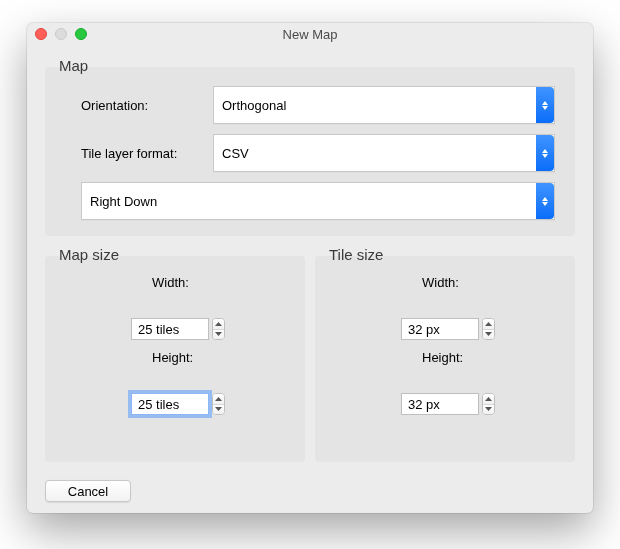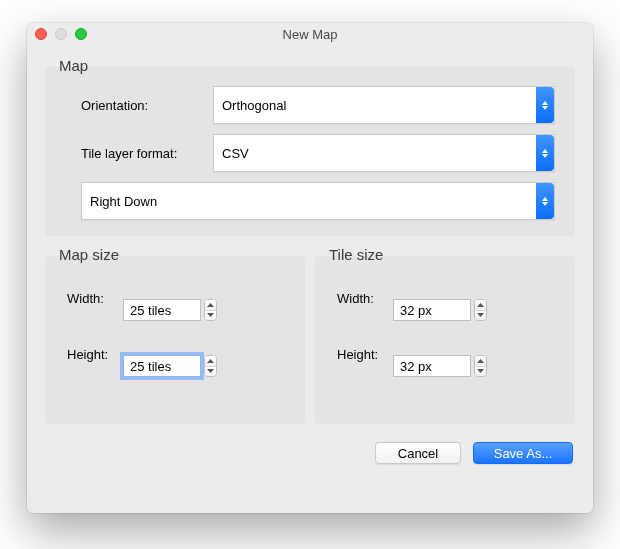--- a/index.html
+++ b/index.html
@@ -85,21 +85,21 @@
   .popup .arrows::after {
     content: ""; width: 0; height: 0; border-left: 3px solid transparent; border-right: 3px solid transparent;
   }
   .popup .arrows::before { border-bottom: 4px solid #fff; }
   .popup .arrows::after  { border-top: 4px solid #fff; }
 
   .two-col { display: flex; gap: 10px; }
   .two-col > fieldset { flex: 1 1 0; min-width: 0; }
 
   .size-rows { display: flex; flex-direction: column; gap: 10px; padding: 2px 2px 2px 8px; }
-  .srow { display: flex; align-items: center; gap: 4px; }
+  .srow { display: flex; align-items: center; gap: 4px; flex-direction: column; }
   .srow .lbl { width: 52px; text-align: left; }
 
   .spinner {
     display: flex; align-items: stretch;
     height: 22px;
     margin-top: 24px;
   }
   .spinner input {
     width: 78px;
     border: 1px solid #bfbfbf;
@@ -128,21 +128,21 @@
     flex: 1;
     display: flex; align-items: center; justify-content: center;
     background: linear-gradient(#ffffff,#f1f1f1);
   }
   .step div + div { border-top: 1px solid #d7d7d7; }
   .step svg { display: block; }
 
   .note { color: #555; font-size: 13px; padding-left: 8px; padding-top: 6px; }
 
   .buttons {
-    display: flex; justify-content: flex-end; gap: 12px; padding-top: 8px; padding-right: 2px;
+    display: flex; justify-content: flex-start; gap: 12px; padding-top: 8px; padding-right: 2px;
   }
   .btn {
     min-width: 86px; height: 22px;
     border-radius: 4px;
     border: 1px solid #c8c8c8;
     background: linear-gradient(#ffffff,#f2f2f2);
     font-size: 13px;
     display: inline-flex; align-items: center; justify-content: center;
     padding: 0 12px;
     box-shadow: 0 0.5px 1px rgba(0,0,0,0.08);
@@ -281,19 +281,18 @@
             </div>
           </div>
           <div class="note">&nbsp;</div>
         </div>
       </fieldset>
 
     </div>
 
     <div class="buttons">
       <div class="btn">Cancel</div>
-      <div class="btn primary">Save As...</div>
     </div>
 
   </div>
 </div>
 
 </div>
 
 </body></html>

